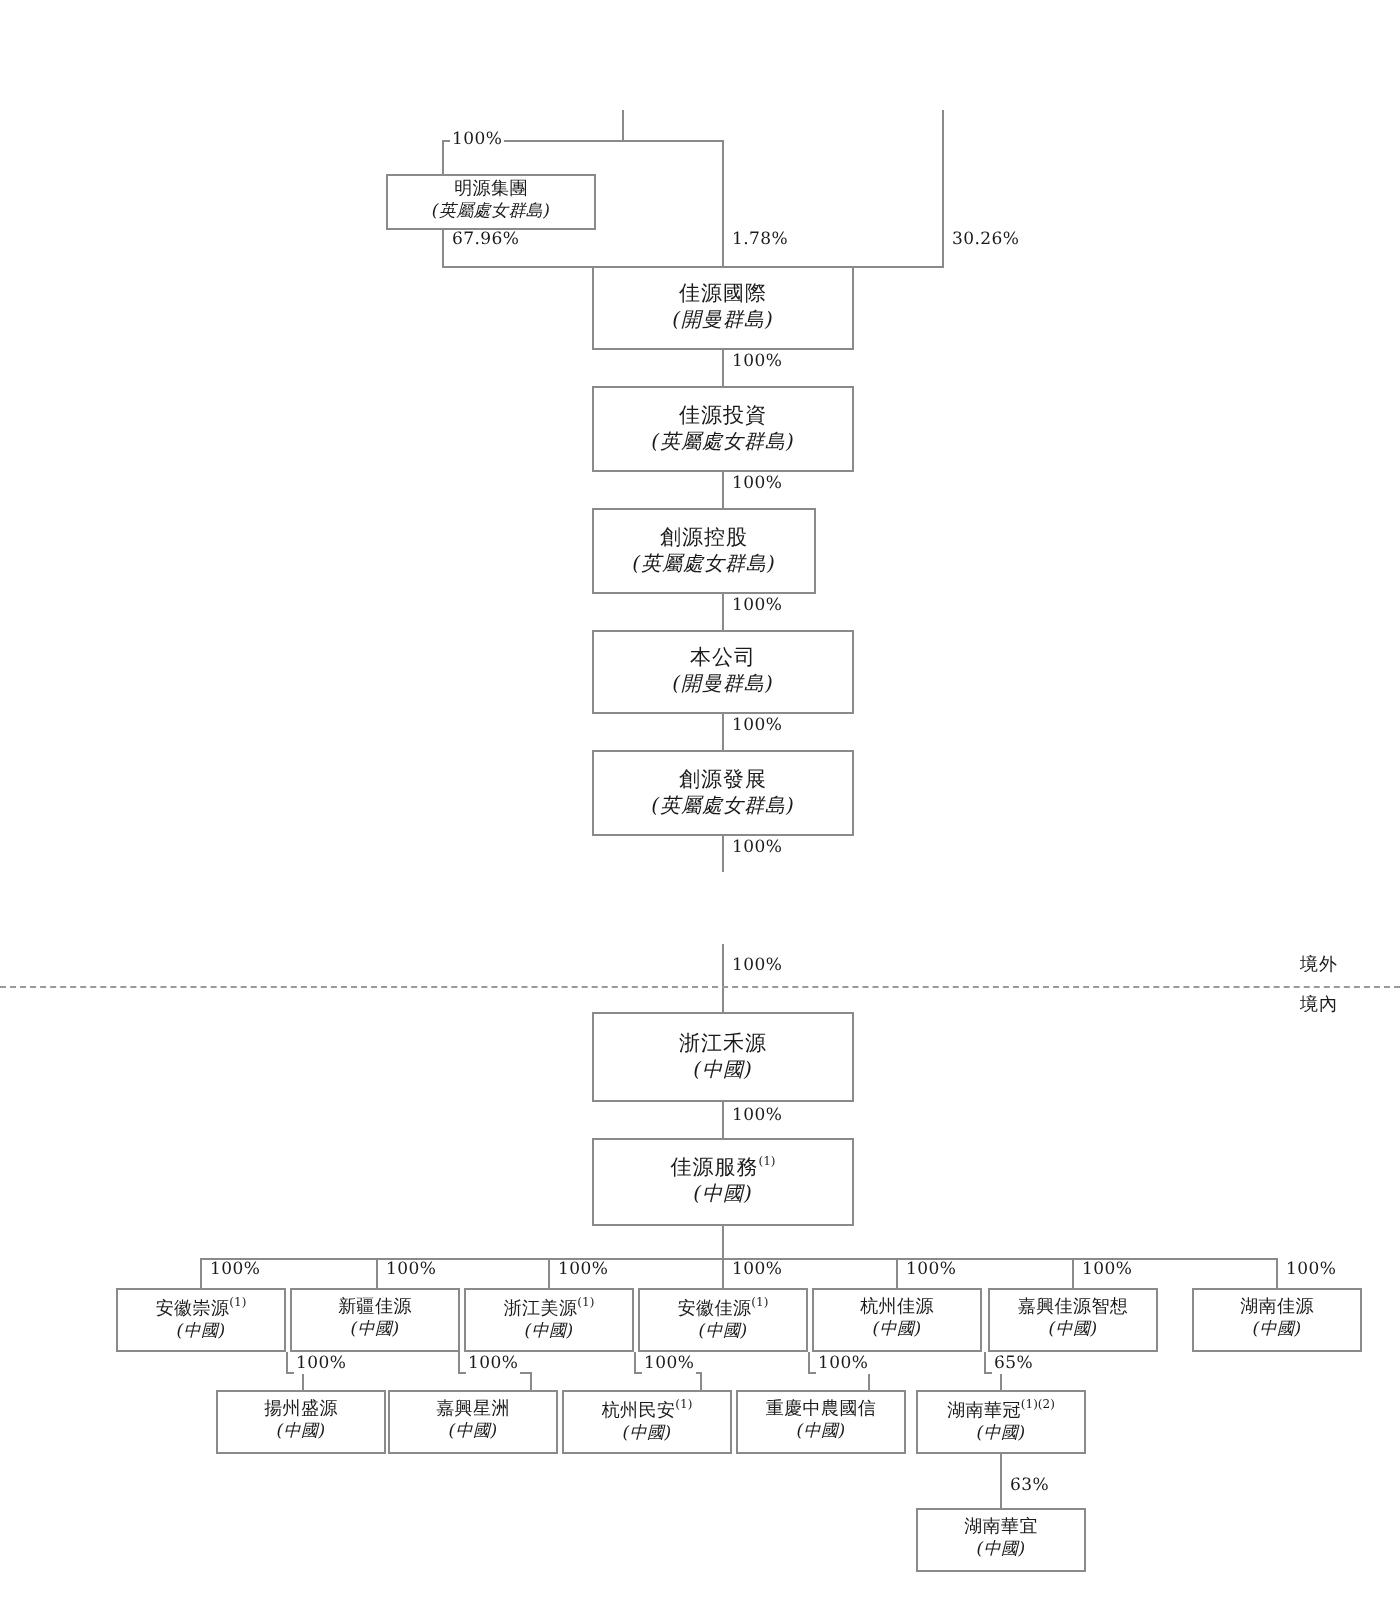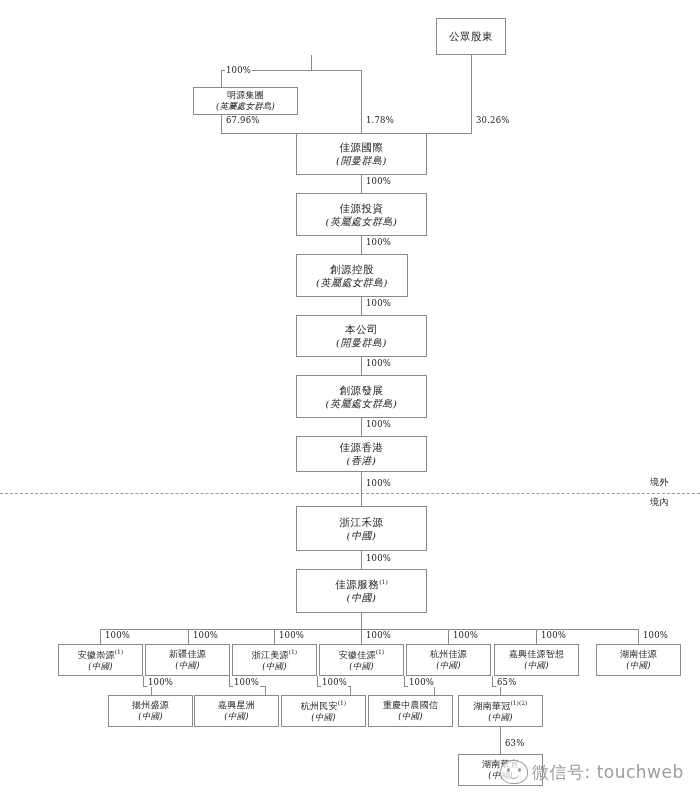--- a/index.html
+++ b/index.html
@@ -180,23 +180,20 @@
   <div class="hl" style="left:404px;top:686px;width:30px;"></div>
   <div class="vl" style="left:434px;top:686px;height:9px;"></div>
 
   <div class="vl" style="left:492px;top:676px;height:10px;"></div>
   <div class="hl" style="left:492px;top:686px;width:8px;"></div>
   <div class="vl" style="left:500px;top:686px;height:9px;"></div>
 
   <div class="vl" style="left:500px;top:727px;height:27px;"></div>
 
 
-  <div class="box" style="left:436px;top:18px;width:70px;height:37px;">
-    <div class="nm">公眾股東</div>
-  </div>
 
   <div class="box small" style="left:193px;top:87px;width:105px;height:28px;">
     <div class="nm">明源集團</div>
     <div class="loc">(英屬處女群島)</div>
   </div>
 
   <div class="box" style="left:296px;top:133px;width:131px;height:42px;">
     <div class="nm">佳源國際</div>
     <div class="loc">(開曼群島)</div>
   </div>
@@ -214,24 +211,20 @@
   <div class="box" style="left:296px;top:315px;width:131px;height:42px;text-align:right;">
     <div class="nm">本公司</div>
     <div class="loc">(開曼群島)</div>
   </div>
 
   <div class="box" style="left:296px;top:375px;width:131px;height:43px;">
     <div class="nm">創源發展</div>
     <div class="loc">(英屬處女群島)</div>
   </div>
 
-  <div class="box" style="left:296px;top:436px;width:131px;height:36px;">
-    <div class="nm">佳源香港</div>
-    <div class="loc">(香港)</div>
-  </div>
 
   <div class="box" style="left:296px;top:506px;width:131px;height:45px;">
     <div class="nm">浙江禾源</div>
     <div class="loc">(中國)</div>
   </div>
 
   <div class="box" style="left:296px;top:569px;width:131px;height:44px;">
     <div class="nm"><span>佳源服務</span><sup>(1)</sup></div>
     <div class="loc">(中國)</div>
   </div>
@@ -323,20 +316,14 @@
   <div class="pct" style="left:642px;top:630px;">100%</div>
 
   <div class="pct" style="left:147px;top:677px;">100%</div>
   <div class="pct" style="left:233px;top:677px;">100%</div>
   <div class="pct" style="left:321px;top:677px;">100%</div>
   <div class="pct" style="left:408px;top:677px;">100%</div>
   <div class="pct" style="left:496px;top:677px;">65%</div>
 
   <div class="pct" style="left:504px;top:738px;">63%</div>
 
-  <div class="wm" style="left:500px;top:760px;">
-    <span class="face">
-        <span class="mouth"></span>
-      </span>
-    <span>微信号: touchweb</span>
-  </div>
 
 </div>
 
 </body></html>

